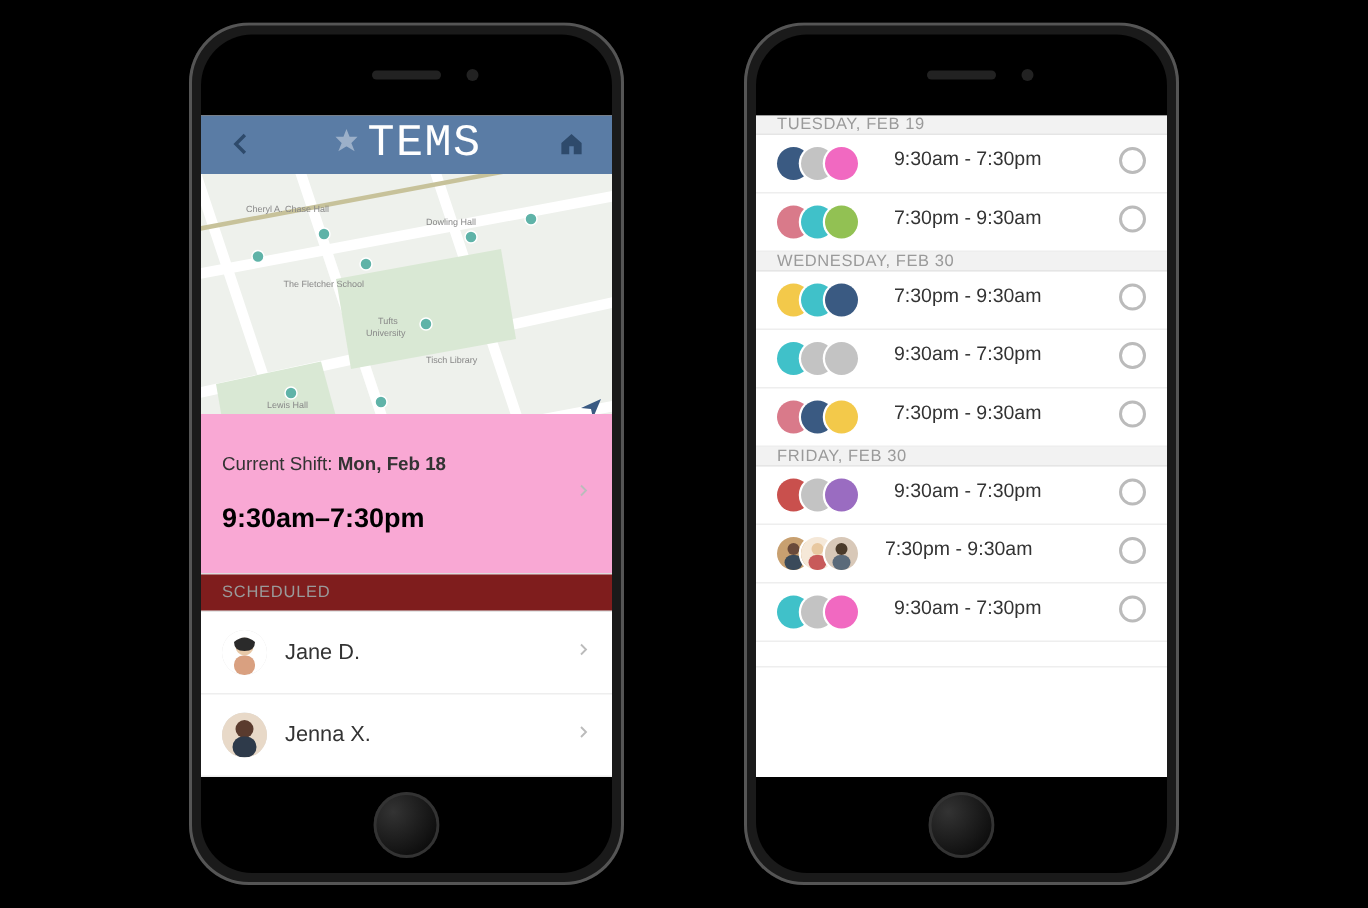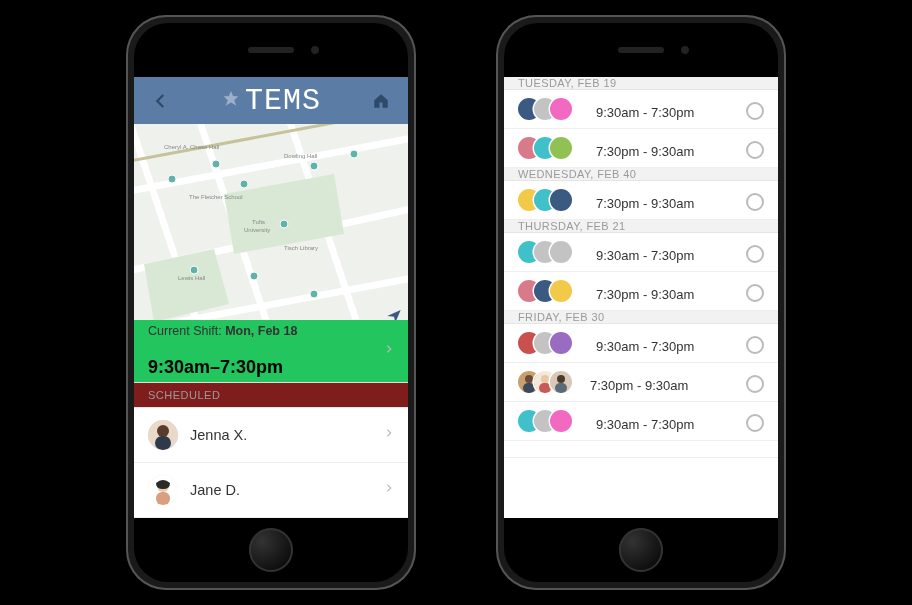--- a/index.html
+++ b/index.html
@@ -94,22 +94,22 @@
     position:relative;
     overflow:hidden;
   }
   .map svg { position:absolute; inset:0; }
   .loc-arrow {
     position:absolute; right:22px; bottom:12px;
   }
 
   
   .shift-card {
-    background:#22c55e;
-    padding:4px 14px;
+    background:#f9a8d4;
+    padding:26px 14px;
     display:flex; align-items:center;
     border-bottom:1px solid #ddd;
     cursor:pointer;
   }
   .shift-card .col { flex:1; }
   .shift-label { font-size:12.5px; color:#333; }
   .shift-label strong { font-weight:600; }
   .shift-time { font-size:18px; font-weight:600; margin-top:19px; }
   .chev { color:#bbb; font-size:16px; }
 
@@ -142,21 +142,21 @@
   
   .day-head {
     background:#f2f2f2;
     color:#9a9a9a;
     font-size:11px;
     letter-spacing:.4px;
     padding:0 14px;
     border-bottom:1px solid #e5e5e5;
   }
   .slot-row {
-    display:flex; align-items:flex-end;
+    display:flex; align-items:flex-start;
     padding:8px 14px;
     border-bottom:1px solid #eee;
     gap:14px;
     cursor:pointer;
   }
   .dots { display:flex; gap:-4px; }
   .dot {
     width:22px; height:22px; border-radius:50%;
     margin-right:-6px;
     box-shadow: 0 0 0 1.5px #fff;
@@ -278,43 +278,43 @@
               <polyline points="8 4 16 12 8 20"></polyline>
             </svg>
         </span>
       </div>
 
       <div class="section-head">SCHEDULED</div>
 
       <div class="person-row">
         <div class="avatar">
           <svg viewBox="0 0 30 30">
-              <rect width="30" height="30" fill="#e8d9c8"></rect>
-              <circle cx="15" cy="11" r="6" fill="#5a3b2e"></circle>
-              <rect x="7" y="16" width="16" height="14" rx="7" fill="#2e3a4a"></rect>
-            </svg>
-        </div>
-        <div class="person-name">Jenna X.</div>
-        <span class="chev">
-          <svg width="10" height="14" viewBox="0 0 24 24" fill="none" stroke="#bbb" stroke-width="3">
-              <polyline points="8 4 16 12 8 20"></polyline>
-            </svg>
-        </span>
-      </div>
-
-      <div class="person-row">
-        <div class="avatar">
-          <svg viewBox="0 0 30 30">
               <rect width="30" height="30" fill="#fff"></rect>
               <circle cx="15" cy="11" r="6" fill="#e8c9a8"></circle>
               <path d="M8 8 Q15 2 22 8 Q22 14 15 14 Q8 14 8 8" fill="#2a2a2a"></path>
               <rect x="8" y="17" width="14" height="13" rx="6" fill="#d9a080"></rect>
             </svg>
         </div>
         <div class="person-name">Jane D.</div>
+        <span class="chev">
+          <svg width="10" height="14" viewBox="0 0 24 24" fill="none" stroke="#bbb" stroke-width="3">
+              <polyline points="8 4 16 12 8 20"></polyline>
+            </svg>
+        </span>
+      </div>
+
+      <div class="person-row">
+        <div class="avatar">
+          <svg viewBox="0 0 30 30">
+              <rect width="30" height="30" fill="#e8d9c8"></rect>
+              <circle cx="15" cy="11" r="6" fill="#5a3b2e"></circle>
+              <rect x="7" y="16" width="16" height="14" rx="7" fill="#2e3a4a"></rect>
+            </svg>
+        </div>
+        <div class="person-name">Jenna X.</div>
         <span class="chev">
           <svg width="10" height="14" viewBox="0 0 24 24" fill="none" stroke="#bbb" stroke-width="3">
               <polyline points="8 4 16 12 8 20"></polyline>
             </svg>
         </span>
       </div>
 
     </div>
     <div class="bezel-bottom">
       <div class="home-btn"></div>
@@ -342,31 +342,30 @@
         </div>
         <div class="slot-row">
           <div class="dots">
             <div class="dot c-rose"></div>
             <div class="dot c-teal"></div>
             <div class="dot c-green"></div>
           </div>
           <div class="slot-time">7:30pm - 9:30am</div>
           <div class="radio"></div>
         </div>
-        <div class="day-head">WEDNESDAY, FEB 40</div>
+        <div class="day-head">WEDNESDAY, FEB 30</div>
         <div class="slot-row">
           <div class="dots">
             <div class="dot c-yellow"></div>
             <div class="dot c-teal"></div>
             <div class="dot c-navy"></div>
           </div>
           <div class="slot-time">7:30pm - 9:30am</div>
           <div class="radio"></div>
         </div>
-        <div class="day-head">THURSDAY, FEB 21</div>
         <div class="slot-row">
           <div class="dots">
             <div class="dot c-teal"></div>
             <div class="dot c-grey"></div>
             <div class="dot c-grey"></div>
           </div>
           <div class="slot-time">9:30am - 7:30pm</div>
           <div class="radio"></div>
         </div>
         <div class="slot-row">

